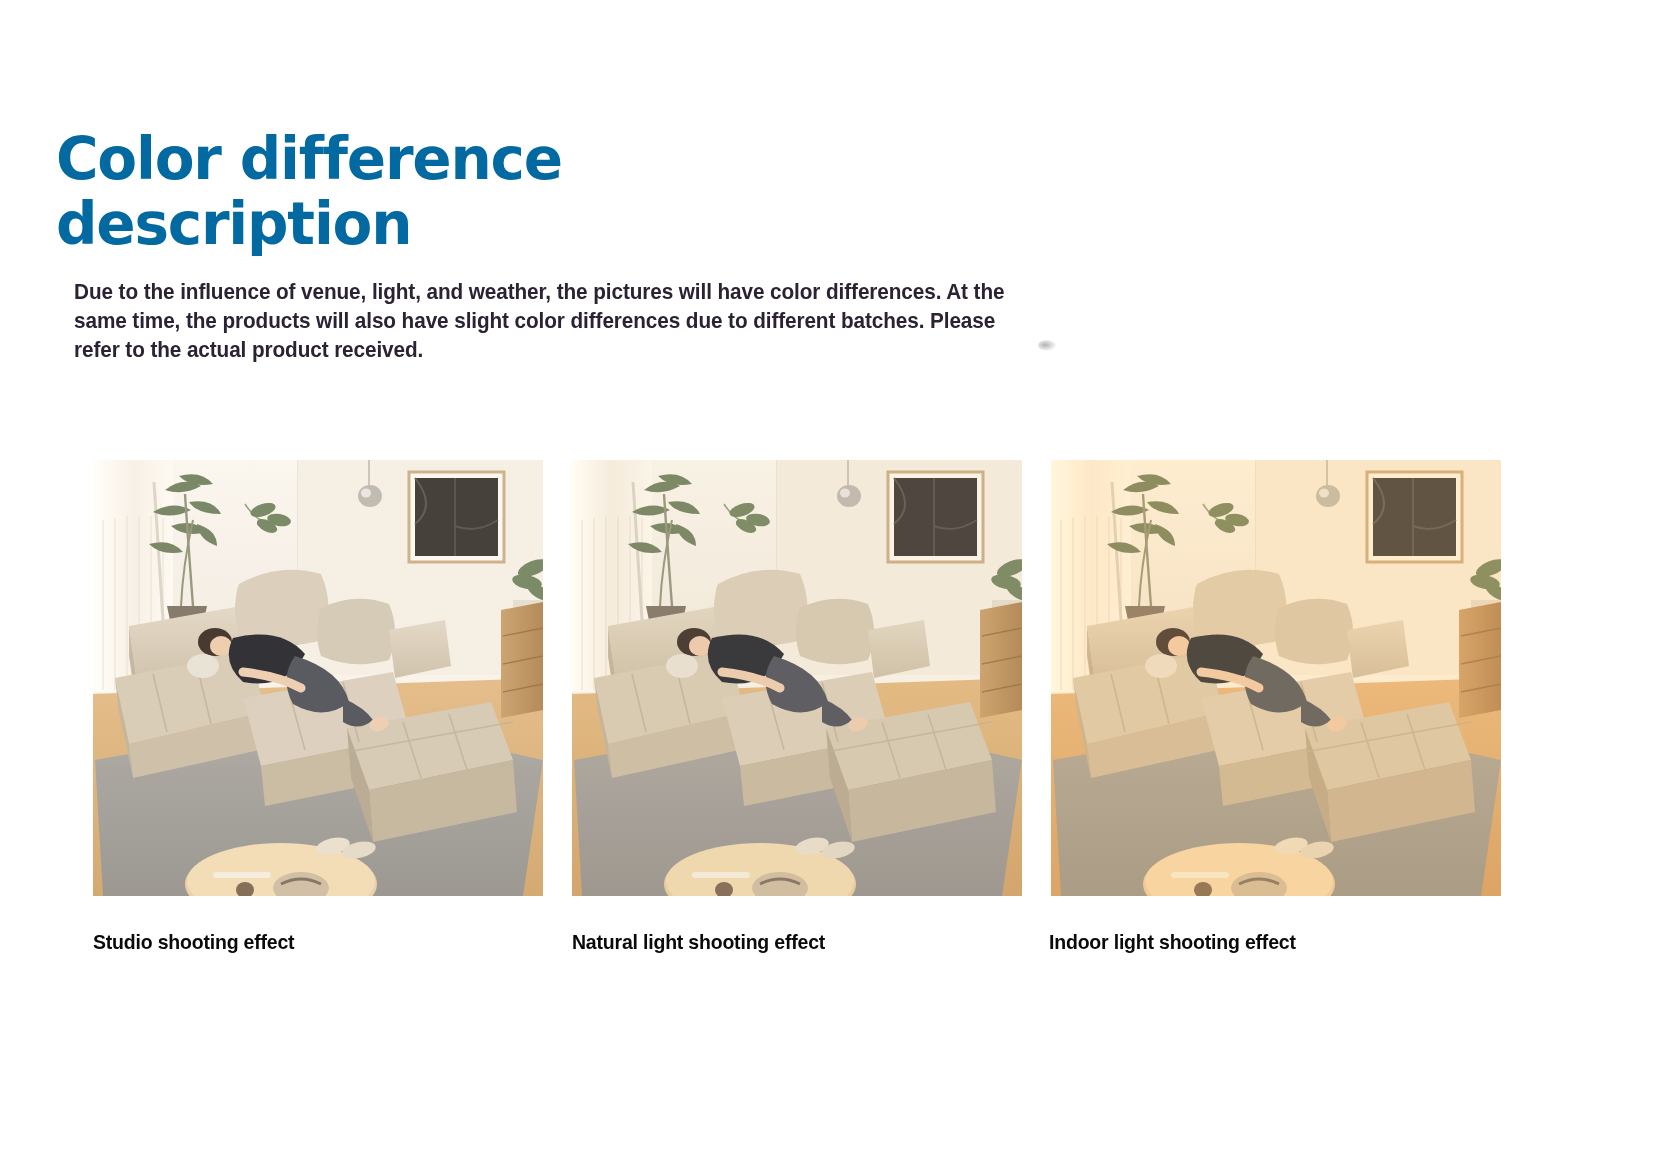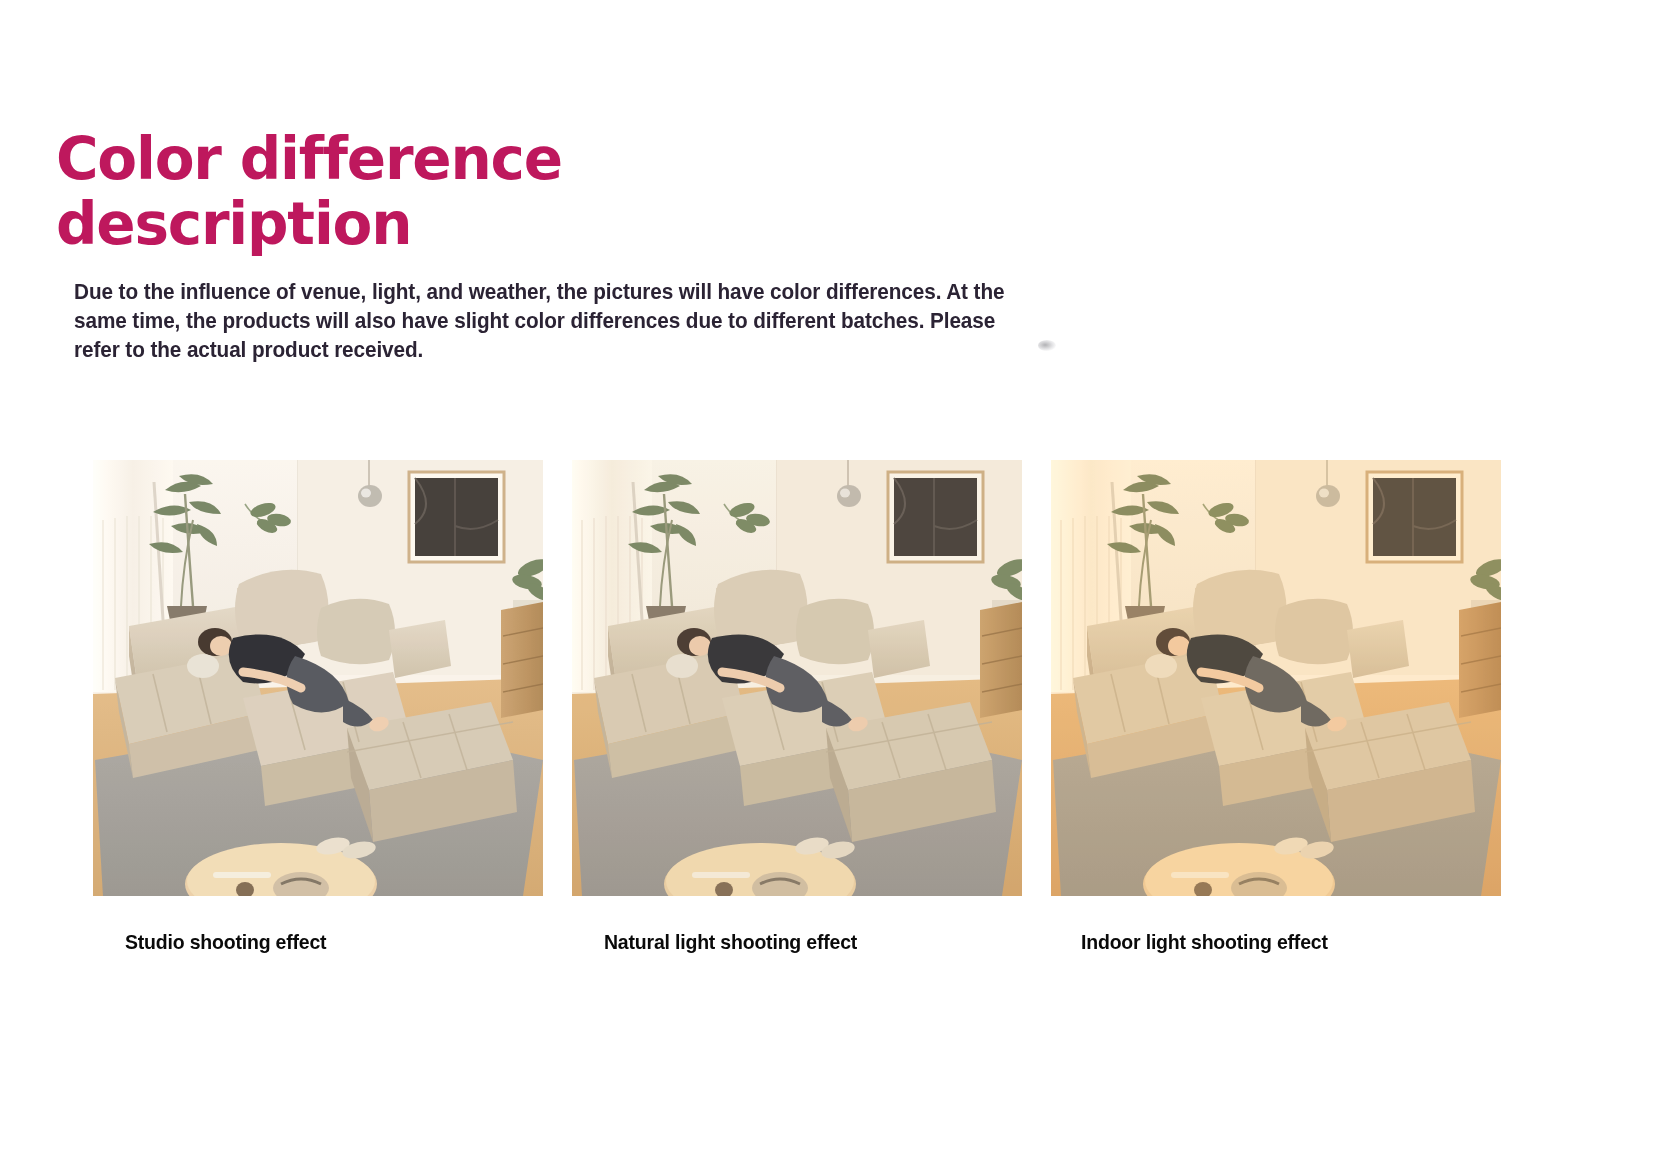--- a/index.html
+++ b/index.html
@@ -27,21 +27,21 @@
   .page-title {
     position: absolute;
     left: 56px;
     top: 88px;
     width: 620px;
     font-family: "DejaVu Sans", "Liberation Sans", sans-serif;
     font-weight: 700;
     font-size: 58px;
     line-height: 1.12;
     letter-spacing: -1.2px;
-    color: #be185d;
+    color: #0369a1;
     white-space: pre-line;
   }
 
   
   .intro-text {
     position: absolute;
     left: 74px;
     top: 256px;
     width: 990px;
     font-family: "Liberation Sans", sans-serif;
@@ -100,21 +100,20 @@
   .shot.natural svg { filter: saturate(1.00) brightness(1.005) sepia(0.05); }
   .shot.indoor  svg { filter: saturate(1.16) brightness(0.985) sepia(0.17) hue-rotate(-4deg); }
 
   
   .captions {
     position: absolute;
     left: 93px;
     top: 930px;
     width: 1408px;
     height: 54px;
-    margin-left: 32px;
   }
   .caption {
     position: absolute;
     top: 0;
     font-family: "Liberation Sans", sans-serif;
     font-weight: 700;
     font-size: 20.5px;
     letter-spacing: -0.2px;
     color: #0a0a0a;
     transform: scaleX(0.95);

